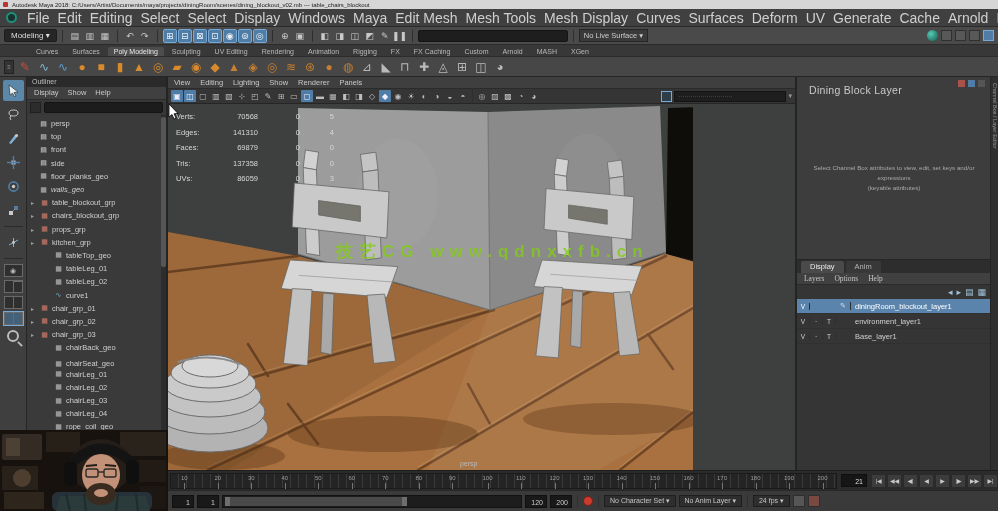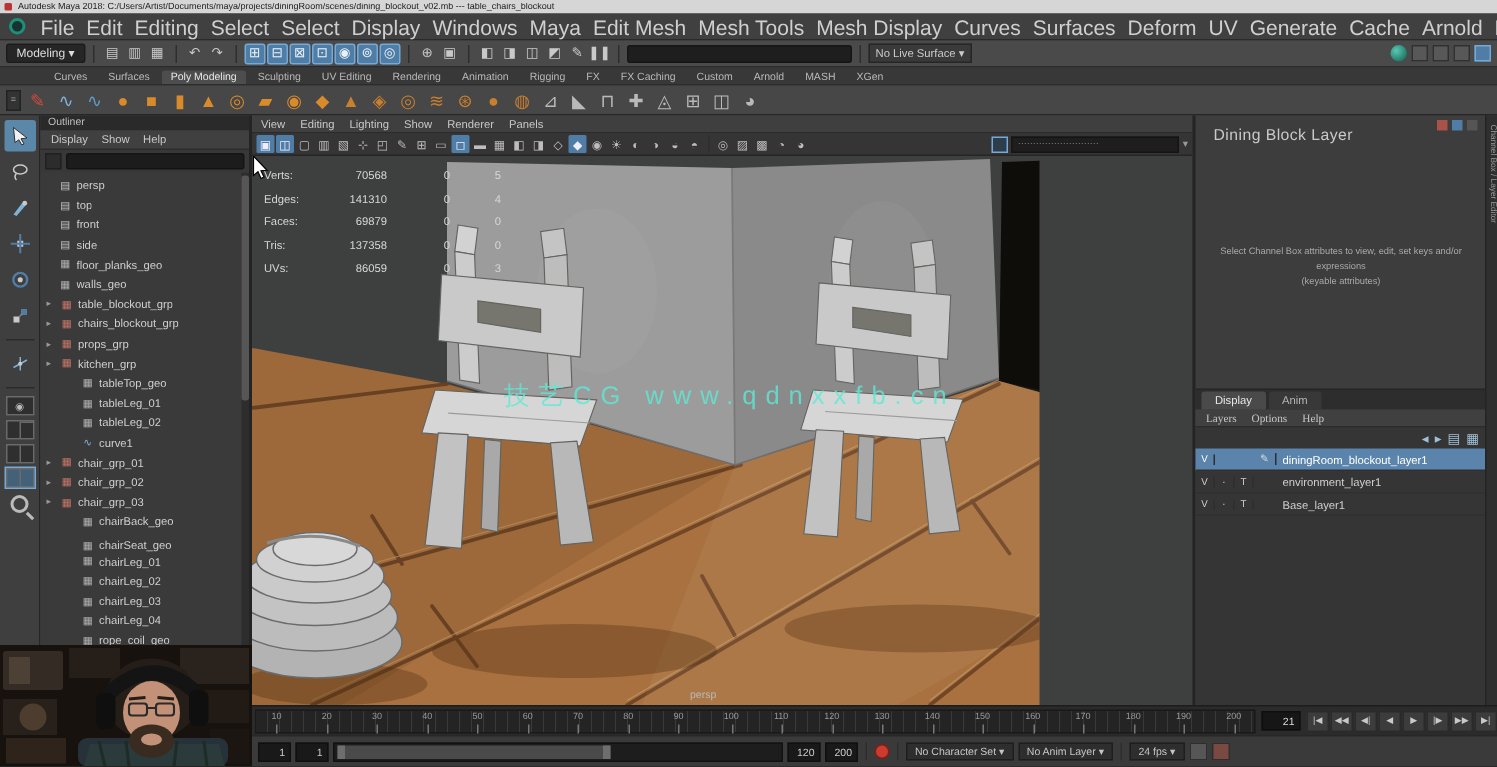--- a/index.html
+++ b/index.html
@@ -76,21 +76,21 @@
   .vp-input{width:112px;height:11px;background:#1e1e1e;border:1px solid #141414;color:#8a8a8a;font-size:6px;padding:0 3px;display:flex;align-items:center;overflow:hidden;white-space:nowrap;}
   .canvas{position:absolute;left:0;top:27px;width:525px;height:366px;overflow:hidden;}
   .canvas svg{position:absolute;left:0;top:0;}
   .hud{position:absolute;left:8px;top:5px;width:170px;}
   .hrow{display:flex;height:15.5px;align-items:center;}
   .hc{font-size:7.5px;color:#d6d6d6;}
   .hc.c0{width:36px;}
   .hc.c1{width:46px;text-align:right;}
   .hc.c2{width:42px;text-align:right;}
   .hc.c3{width:34px;text-align:right;}
-  .watermark{position:absolute;left:168px;top:148px;font-size:17px;font-weight:normal;color:#5eead4;opacity:.8;letter-spacing:6px;white-space:nowrap;}
+  .watermark{position:absolute;left:168px;top:136px;font-size:17px;font-weight:bold;color:#84cc16;opacity:.8;letter-spacing:6px;white-space:nowrap;}
   .vplabel{position:absolute;font-size:7px;color:#b9b9b9;}
   .cursor{position:absolute;left:322px;top:136px;}
   
   .rightpanel{position:absolute;left:795px;top:77px;width:195px;height:393px;background:#3d3d3d;border-left:2px solid #242424;}
   .cb-title{position:absolute;left:12px;top:7px;font-size:10.5px;color:#c9c9c9;letter-spacing:.3px;}
   .cb-mini{position:absolute;right:5px;top:3px;display:flex;gap:3px;}
   .mini{width:7px;height:7px;background:#555;}
   .mini.r{background:#a8524a;}
   .mini.b{background:#4f7da6;}
   .cb-hint{position:absolute;left:8px;top:86px;width:178px;text-align:center;font-size:6.2px;color:#a9a9a9;line-height:1.6;}
@@ -358,21 +358,21 @@
             <span class="olbl">front</span>
           </span>
           <span class="orow" style="padding-left: 12px;">
             <span class="oic" style="color: rgb(207, 207, 207);">▤</span>
             <span class="olbl">side</span>
           </span>
           <span class="orow" style="padding-left: 12px;">
             <span class="oic" style="color: rgb(185, 185, 185);">▦</span>
             <span class="olbl">floor_planks_geo</span>
           </span>
-          <span class="orow" style="padding-left: 12px;">
+          <span class="orow" style="padding-left: 12px; font-style: italic;">
             <span class="oic" style="color: rgb(185, 185, 185);">▦</span>
             <span class="olbl">walls_geo</span>
           </span>
           <span class="orow" style="padding-left: 12px;">
             <span class="oexp">▸</span>
             <span class="oic" style="color: rgb(207, 122, 106);">▦</span>
             <span class="olbl">table_blockout_grp</span>
           </span>
           <span class="orow" style="padding-left: 12px;">
             <span class="oexp">▸</span>

